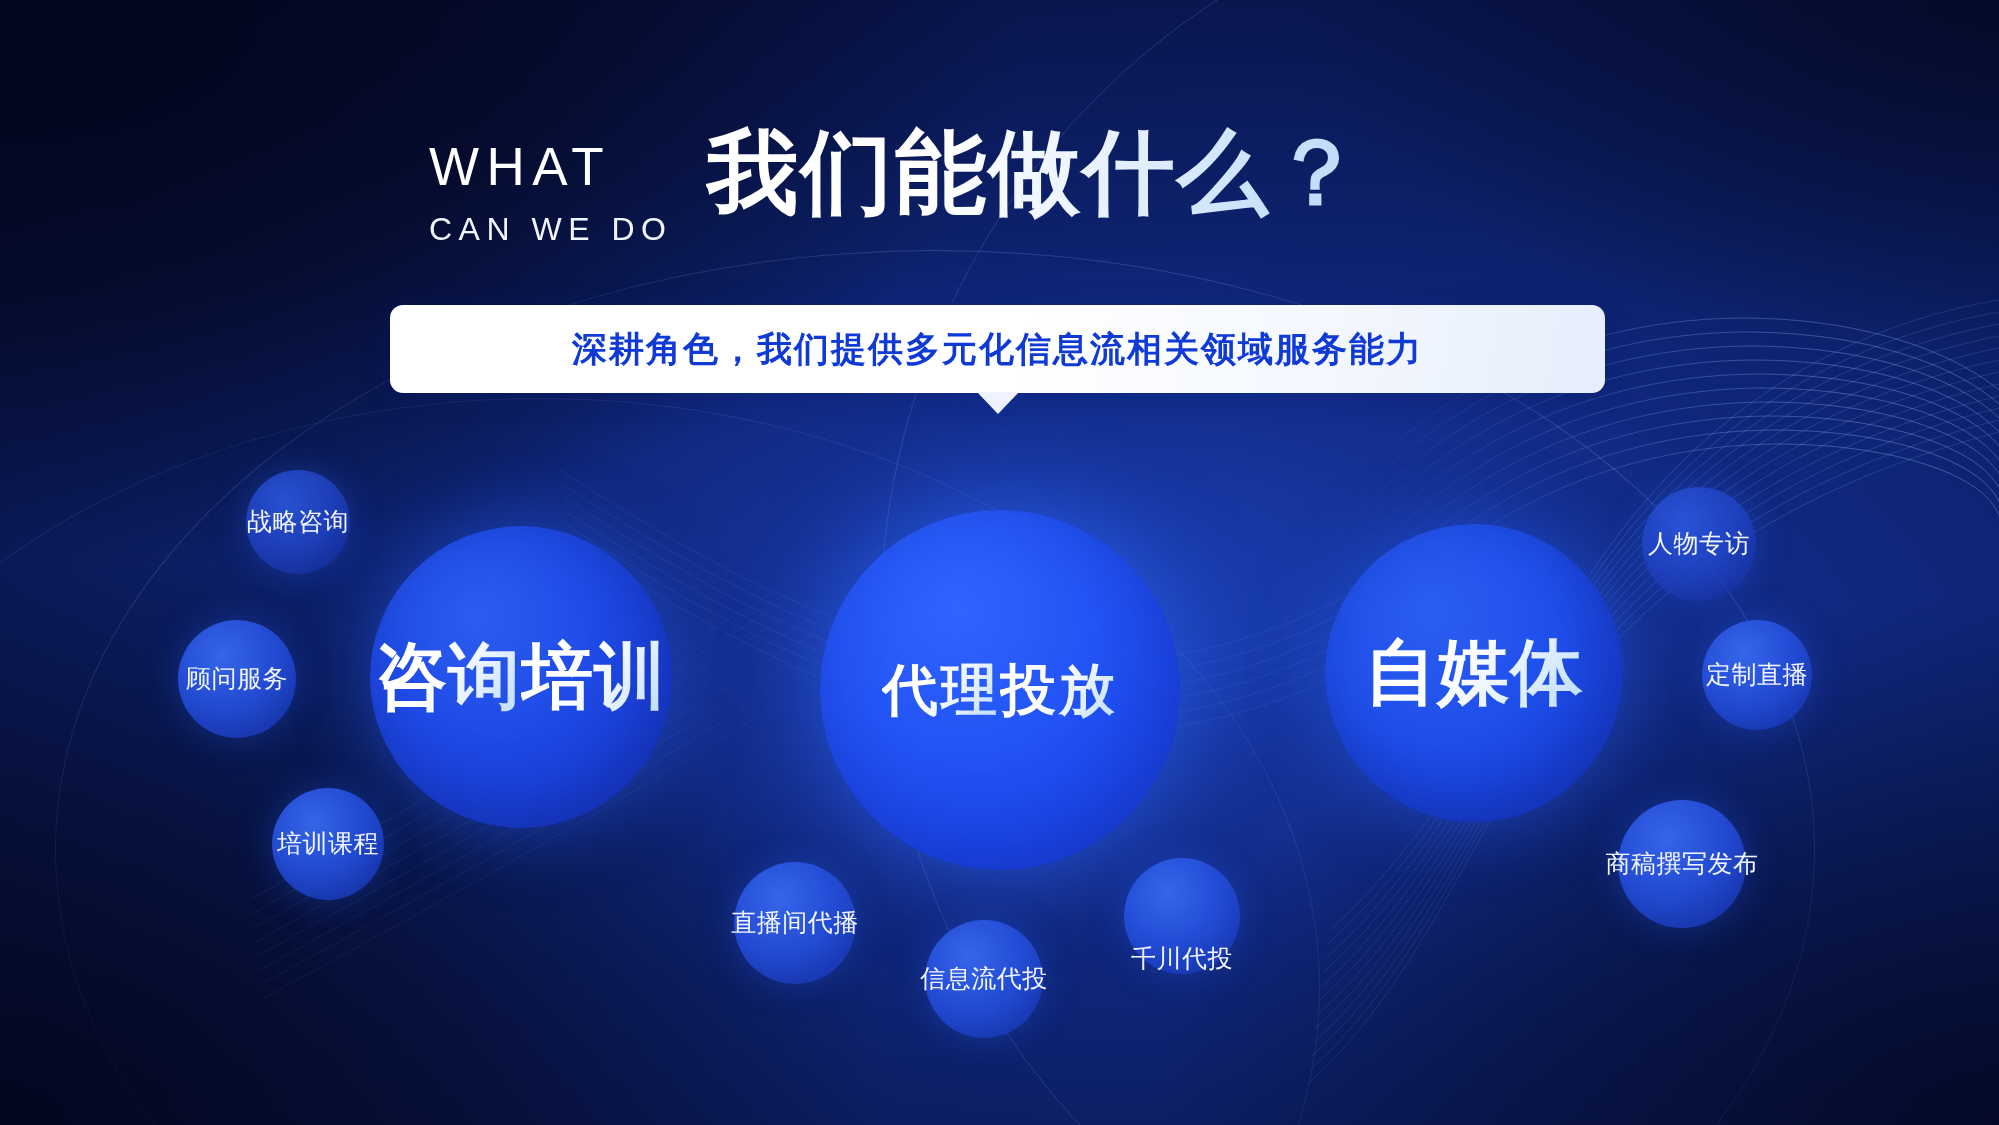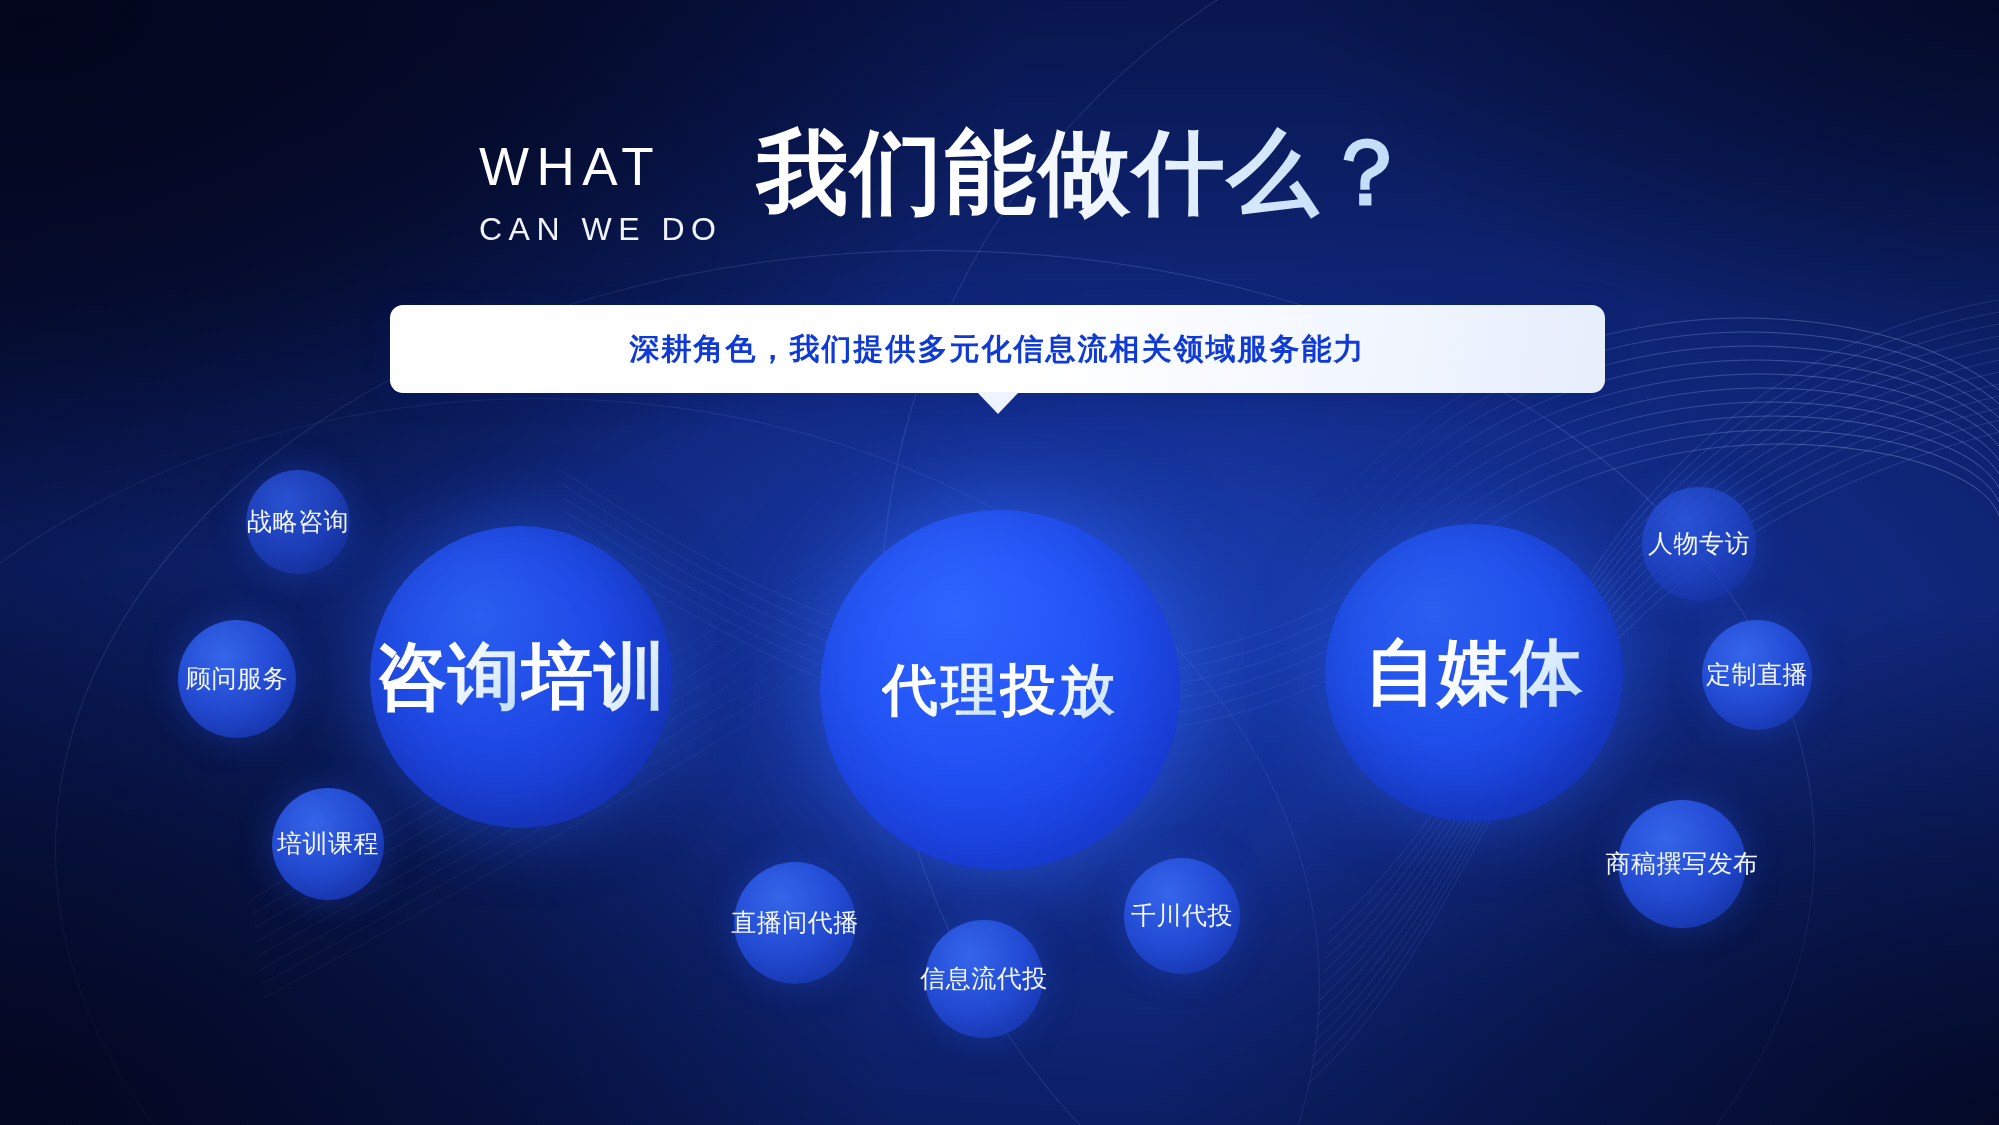--- a/index.html
+++ b/index.html
@@ -44,21 +44,21 @@
   .ring-b{ left:-240px; top:398px; width:1560px; height:1180px; border-color:rgba(120,150,245,.17); }
   .ring-c{ left:880px; top:-120px; width:1480px; height:1480px; border-color:rgba(140,170,255,.20); }
 
   
   .waves{ position:absolute; inset:0; pointer-events:none; }
   .waves svg{ position:absolute; }
 
   
   .header{ position:absolute; left:0; top:0; width:100%; }
   .title-row{
-    position:absolute; left:479px; top:124px;
+    position:absolute; left:429px; top:124px;
     display:flex; align-items:flex-start;justify-content:center;
   }
   .en-block{ padding-top:16px; margin-right:34px; }
   .en-what{
     font-size:53px; letter-spacing:7.5px; color:#fff; font-weight:400; line-height:1;
     white-space:nowrap;
   }
   .en-can{
     font-size:32px; letter-spacing:6.5px; color:#f0f4ff; font-weight:400;
     line-height:1; margin-top:20px; white-space:nowrap;
@@ -75,21 +75,21 @@
   .subtitle-wrap{ position:absolute; left:390px; top:305px; }
   .subtitle-bar{
     position:relative;
     width:1215px; height:88px;
     border-radius:13px;
     background:linear-gradient(100deg,#ffffff 0%,#ffffff 52%,#f3f7fe 78%,#e6eefc 100%);
     display:flex; align-items:center; justify-content:center;
     box-shadow:0 4px 26px rgba(10,30,110,.35);
   }
   .subtitle-text{
-    font-size:30px; font-weight:700; letter-spacing:2px;
+    font-size:35px; font-weight:700; letter-spacing:2px;
     color:#0f3ad6;
     font-family:"DejaVu Sans","Liberation Sans",sans-serif;
     white-space:nowrap;
   }
   .subtitle-arrow{
     position:absolute; left:50%; transform:translateX(-50%);
     bottom:-21px;
     width:0; height:0;
     border-left:21px solid transparent;
     border-right:21px solid transparent;
@@ -149,21 +149,21 @@
   #sat-guwen{  left:178px; top:620px;  width:118px; height:118px; }
   #sat-peixun{ left:272px; top:788px;  width:112px; height:112px; }
 
   #circle-zixun{ left:370px; top:526px; width:302px; height:302px; }
   #circle-daili{ left:820px; top:510px; width:360px; height:360px; }
   #circle-zimeiti{ left:1325px; top:524px; width:298px; height:298px; }
 
   
   #sat-zhibojian{ left:734px; top:862px; width:122px; height:122px; }
   #sat-xinxiliu{  left:925px; top:920px; width:118px; height:118px; }
-  #sat-qianchuan{ left:1124px; top:858px; width:116px; height:116px; }
+  #sat-qianchuan{ left:1124px; top:858px; width:116px; height:116px;align-items:flex-end; }
 
   
   #sat-renwu{  left:1642px; top:487px; width:114px; height:114px; }
   #sat-dingzhi{ left:1702px; top:620px; width:110px; height:110px; }
   #sat-shanggao{ left:1618px; top:800px; width:128px; height:128px; }
 </style>
 </head>
 <body>
 
 <div id="stage">

